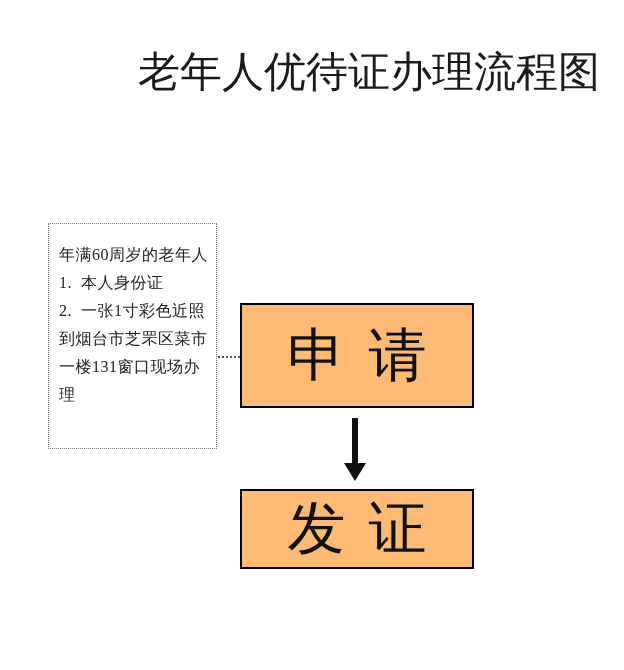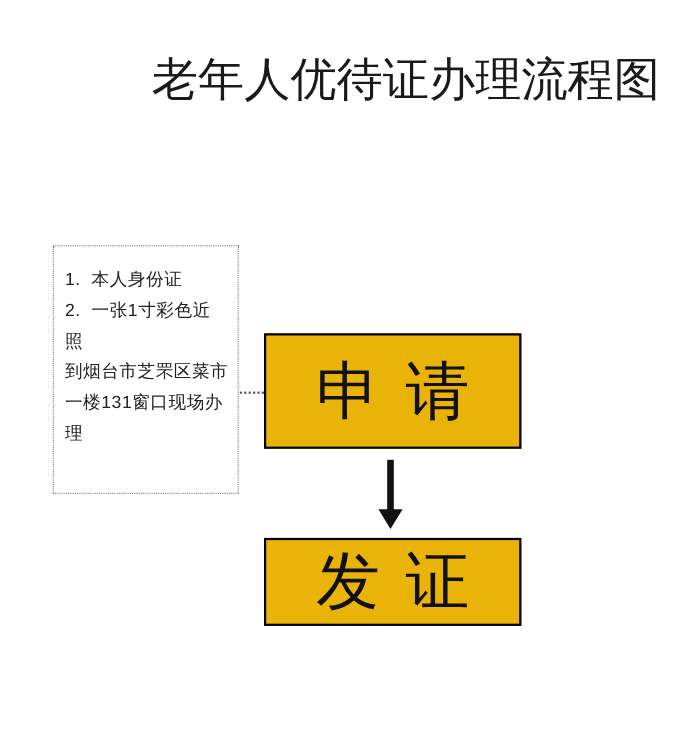--- a/index.html
+++ b/index.html
@@ -6,21 +6,21 @@
     margin: 0;
     padding: 0;
     background: #ffffff;
   }
   .page {
     position: relative;
     width: 624px;
     height: 670px;
     background: #ffffff;
     overflow: hidden;
-    font-family: Liberation Sans, sans-serif;
+    font-family: Liberation Serif, serif;
     color: #1a1a1a;
   }
   .title {
     position: absolute;
     left: 138px;
     top: 44px;
     margin: 0;
     font-size: 42px;
     font-weight: 400;
     letter-spacing: 0px;
@@ -51,21 +51,21 @@
     width: 22px;
     height: 0;
     border-top: 2px dotted #555555;
   }
   .flow-box {
     position: absolute;
     left: 240px;
     width: 234px;
     box-sizing: border-box;
     border: 2px solid #000000;
-    background: #eab308;
+    background: #fdba74;
     display: flex;
     align-items: center;
     justify-content: center;
   }
   .flow-box.apply { top: 303px; height: 105px; }
   .flow-box.issue { top: 489px; height: 80px; }
   .flow-box .step-label {
     font-size: 58px;
     line-height: 1;
     letter-spacing: 0.4em;
@@ -100,20 +100,21 @@
   }
 </style>
 </head>
 <body>
 
 <div class="page">
 
   <h1 class="title">老年人优待证办理流程图</h1>
 
   <div class="note">
+    <div class="note-line">年满60周岁的老年人</div>
     <div class="note-line">1.  本人身份证</div>
     <div class="note-line">2.  一张1寸彩色近照</div>
     <div class="note-line">到烟台市芝罘区菜市</div>
     <div class="note-line">一楼131窗口现场办理</div>
   </div>
 
   <div class="note-connector"></div>
 
   <div class="flow-box apply">
     <span class="step-label">申请</span>

